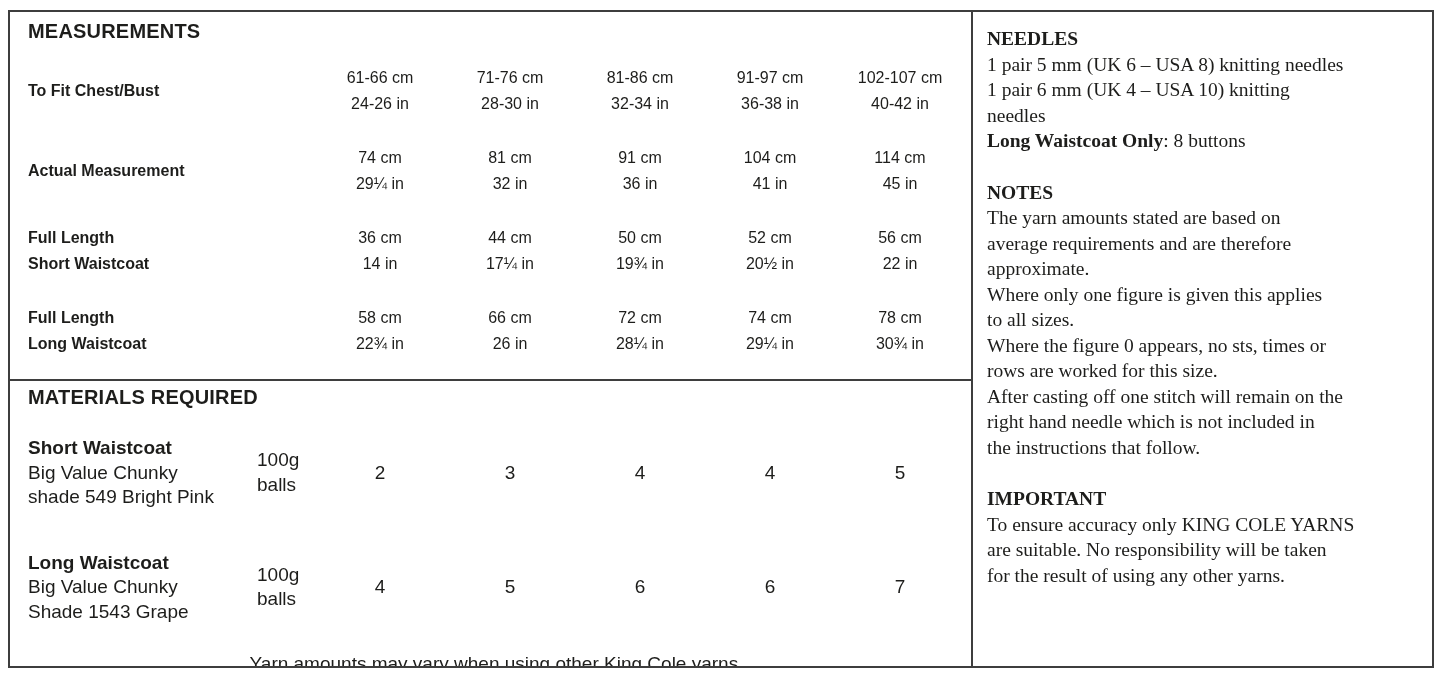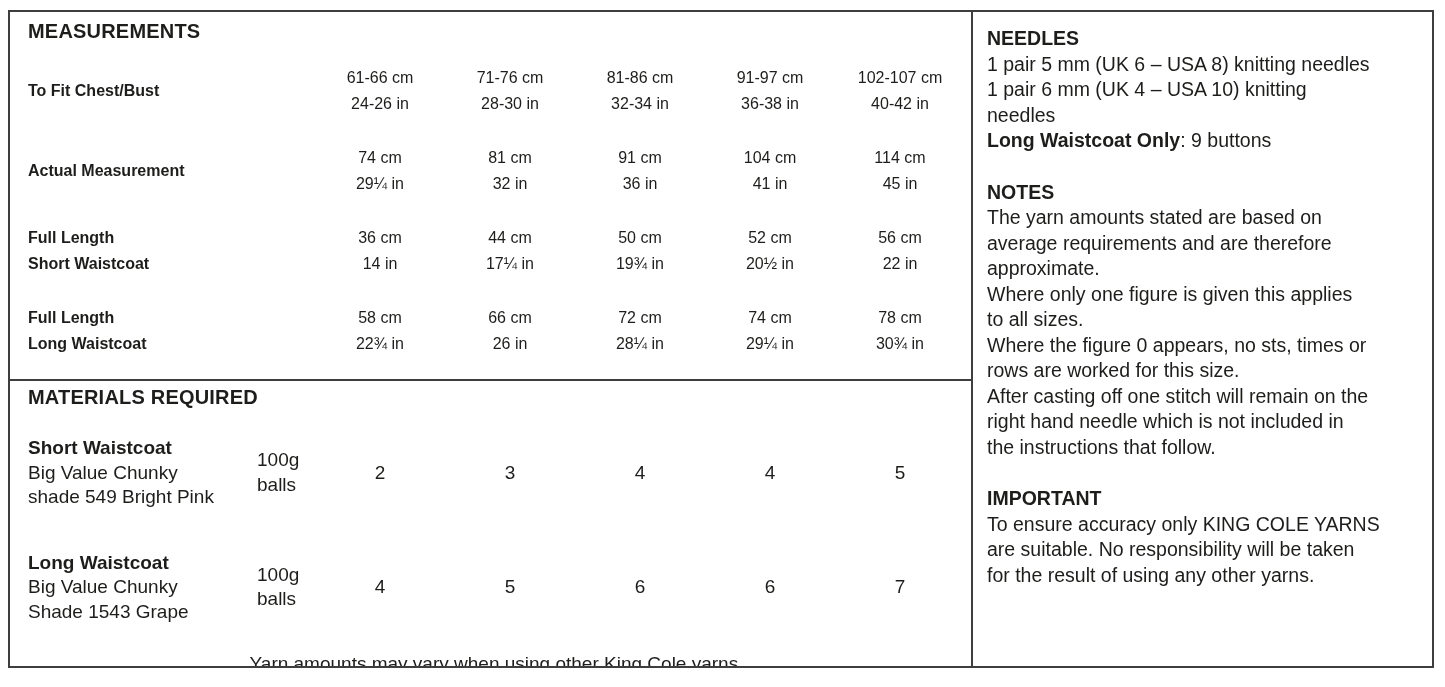--- a/index.html
+++ b/index.html
@@ -6,21 +6,21 @@
   body{
     width:1445px;height:687px;position:relative;
     font-family:"Liberation Sans",sans-serif;color:#1d1d1b;
     -webkit-font-smoothing:antialiased;
   }
   .frame{
     position:absolute;left:8px;top:10px;width:1422px;height:654px;
     border:2px solid #3e3e3e;display:flex;background:#fff;box-sizing:content-box;
   }
   .left-col{width:963px;flex:0 0 963px;border-right:2px solid #3e3e3e;display:flex;flex-direction:column;box-sizing:border-box;}
-  .right-col{flex:1;padding:14px 10px 16px 14px;box-sizing:border-box;font-size:19.5px;line-height:25.5px;}
+  .right-col{flex:1;padding:14px 10px 16px 14px;box-sizing:border-box;font-size:19.5px;line-height:25.5px;font-family:Liberation Serif, serif;}
 
   .meas-sec{height:369px;flex:0 0 369px;border-bottom:2px solid #3e3e3e;padding:8px 0 17px 18px;box-sizing:border-box;overflow:hidden;}
   .mats-sec{flex:1;padding:5px 0 0 18px;box-sizing:border-box;overflow:hidden;}
 
   .sec-title{font-size:20px;font-weight:bold;line-height:22px;letter-spacing:0.2px;}
   .meas-sec .sec-title{margin-bottom:23px;}
   .mats-sec .sec-title{margin-bottom:28px;}
 
   .m-row{
     display:grid;grid-template-columns:287px repeat(5,130px);
@@ -153,21 +153,21 @@
 
   </div>
 
   <div class="right-col">
 
     <div class="rp-sec">
       <div class="rp-title">NEEDLES</div>
       <div class="rp-body">1 pair 5 mm (UK 6 – USA 8) knitting needles
 1 pair 6 mm (UK 4 – USA 10) knitting
 needles</div>
-      <div><span class="bold">Long Waistcoat Only</span><span>: 9 buttons</span></div>
+      <div><span class="bold">Long Waistcoat Only</span><span>: 8 buttons</span></div>
     </div>
 
     <div class="rp-sec">
       <div class="rp-title">NOTES</div>
       <div class="rp-body">The yarn amounts stated are based on
 average requirements and are therefore
 approximate.
 Where only one figure is given this applies
 to all sizes.
 Where the figure 0 appears, no sts, times or

